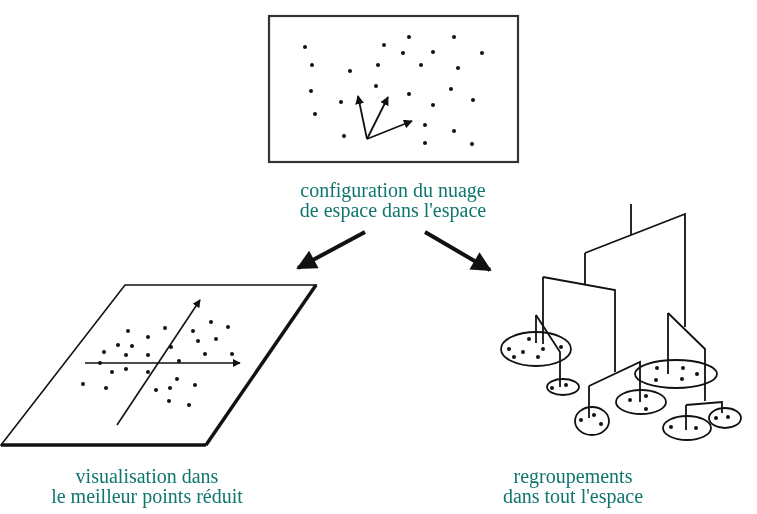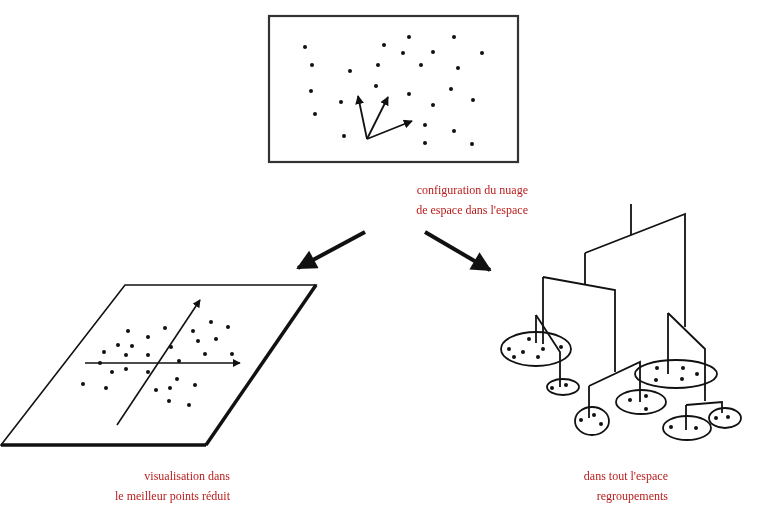--- a/index.html
+++ b/index.html
@@ -1,18 +1,18 @@
 <!DOCTYPE html>
 <html><head>
   <meta charset="utf-8">
   <style>
     html, body { margin: 0; padding: 0; background: #ffffff; }
     body { width: 757px; height: 514px; position: relative; overflow: hidden; }
     svg { position: absolute; left: 0; top: 0; }
-    .lbl { position: absolute; font-family: "Liberation Serif", "DejaVu Serif", serif; font-size: 12px; color: #b91c1c; text-align: right; line-height: 20px; white-space: nowrap; }
+    .lbl { position: absolute; font-family: "Liberation Serif", "DejaVu Serif", serif; font-size: 20px; color: #0f766e; text-align: center; line-height: 20px; white-space: nowrap; }
     .lbl div { display: block; }
   </style>
 </head>
 <body>
 
 <svg width="757" height="514" viewBox="0 0 757 514" xmlns="http://www.w3.org/2000/svg">
   <defs>
     <marker id="ah" viewBox="0 0 10 10" refX="9" refY="5" markerWidth="5" markerHeight="5" orient="auto-start-reverse">
       <path d="M0,0 L10,5 L0,10 z" fill="#111"></path>
     </marker>
@@ -157,21 +157,21 @@
         <circle cx="728" cy="417" r="2"></circle>
     </g>
   </g>
 </svg>
 
 <div class="lbl" style="left:258px; top:180px; width:270px;">
   <div>configuration du nuage</div>
   <div>de espace dans l'espace</div>
 </div>
 
-<div class="lbl" style="left:0px; top:466px; width:230px;">
+<div class="lbl" style="left:0px; top:466px; width:230px;padding-left:32px;">
   <div>visualisation dans</div>
   <div>le meilleur points réduit</div>
 </div>
 
 <div class="lbl" style="left:478px; top:466px; width:190px;">
+  <div>regroupements</div>
   <div>dans tout l'espace</div>
-  <div>regroupements</div>
 </div>
 
 </body></html>

